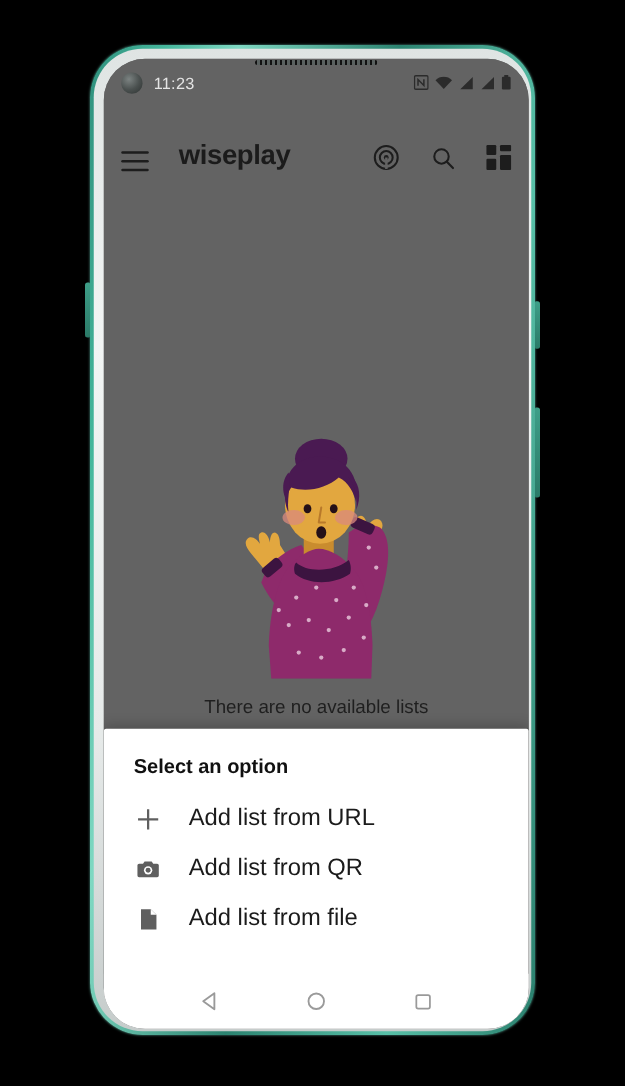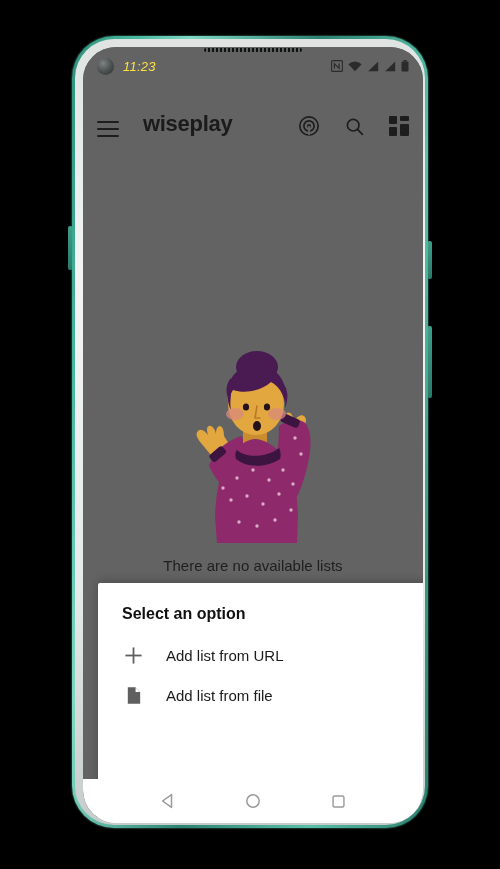--- a/index.html
+++ b/index.html
@@ -73,23 +73,22 @@
     padding: 0 14px;
     z-index: 10;
   }
   #punch-hole {
     width: 17px; height: 17px; border-radius: 50%;
     background: radial-gradient(circle at 36% 32%, #7c8382 0%, #4b5150 52%, #2c3130 100%);
     flex: none;
   }
   #status-time {
     margin-left: 9px;
-    font-size: 13px; color: #fde047;
+    font-size: 13px; color: #e5e5e5;
     letter-spacing: .2px;
-    font-style: italic;
   }
   #status-icons {
     margin-left: auto;
     display: flex; align-items: center; gap: 5px;
   }
   .sicon { display: block; }
 
   
   #toolbar {
     position: absolute; left: 0; top: 38px;
@@ -124,21 +123,21 @@
   }
   #empty-illustration { width: 165px; height: 205px; }
   #empty-text {
     margin-top: 14px;
     font-size: 15px; color: #1f1f1f;
   }
 
   
   #bottom-sheet {
     position: absolute;
-    left: 15px; bottom: 0; width: 100%;
+    left: 0; bottom: 0; width: 100%;
     height: 240px;
     background: #ffffff;
     border-radius: 2px 2px 0 0;
     z-index: 20;
     box-shadow: 0 -2px 10px rgba(0,0,0,.22);
   }
   #sheet-title {
     font-size: 16px; font-weight: bold; color: #111;
     padding: 22px 24px 6px 24px;
   }
@@ -148,21 +147,21 @@
     height: 40px;
     padding: 0 24px;
     cursor: pointer;
   }
   .sheet-row .row-icon {
     width: 22px; height: 22px; flex: none;
     display: flex; align-items: center; justify-content: center;
   }
   .sheet-row .row-label {
     margin-left: 22px;
-    font-size: 15px; color: #1b1b1b;
+    font-size: 19px; color: #1b1b1b;
   }
 
   
   #nav-bar {
     position: absolute; left: 0; bottom: 0;
     width: 100%; height: 44px;
     background: #ffffff;
     display: flex; align-items: center; justify-content: space-around;
     z-index: 25;
     padding: 0 42px;
@@ -301,20 +300,30 @@
           <div class="sheet-row">
             <span class="row-icon">
               <svg width="19" height="19" viewBox="0 0 20 20">
                 <line x1="10" y1="1.5" x2="10" y2="18.5" stroke="#5f5f5f" stroke-width="1.9"></line>
                 <line x1="1.5" y1="10" x2="18.5" y2="10" stroke="#5f5f5f" stroke-width="1.9"></line>
               </svg>
             </span>
             <span class="row-label">Add list from URL</span>
           </div>
 
+          <div class="sheet-row">
+            <span class="row-icon">
+              <svg width="19" height="19" viewBox="0 0 20 20">
+                <path d="M7 3.4 H13 L14.3 5.2 H17.6 A1.4 1.4 0 0 1 19 6.6 V15.2 A1.4 1.4 0 0 1 17.6 16.6 H2.4 A1.4 1.4 0 0 1 1 15.2 V6.6 A1.4 1.4 0 0 1 2.4 5.2 H5.7 Z" fill="#5f5f5f"></path>
+                <circle cx="10" cy="10.8" r="3.5" fill="#ffffff"></circle>
+                <circle cx="10" cy="10.8" r="2.1" fill="#5f5f5f"></circle>
+              </svg>
+            </span>
+            <span class="row-label">Add list from QR</span>
+          </div>
 
           <div class="sheet-row">
             <span class="row-icon">
               <svg width="19" height="19" viewBox="0 0 20 20">
                 <path d="M4 1.4 H12.2 L17 6.2 V18.6 H4 Z" fill="#5f5f5f"></path>
                 <path d="M12.2 1.4 L17 6.2 H12.2 Z" fill="#ffffff"></path>
               </svg>
             </span>
             <span class="row-label">Add list from file</span>
           </div>

